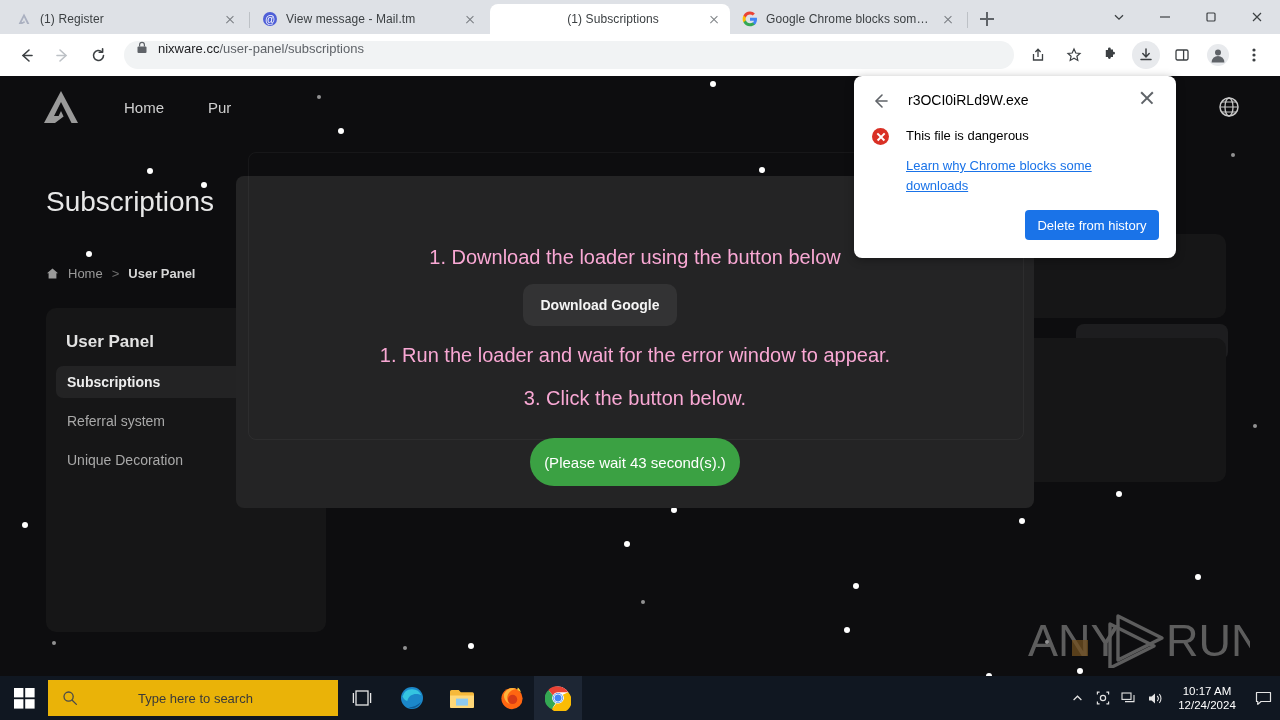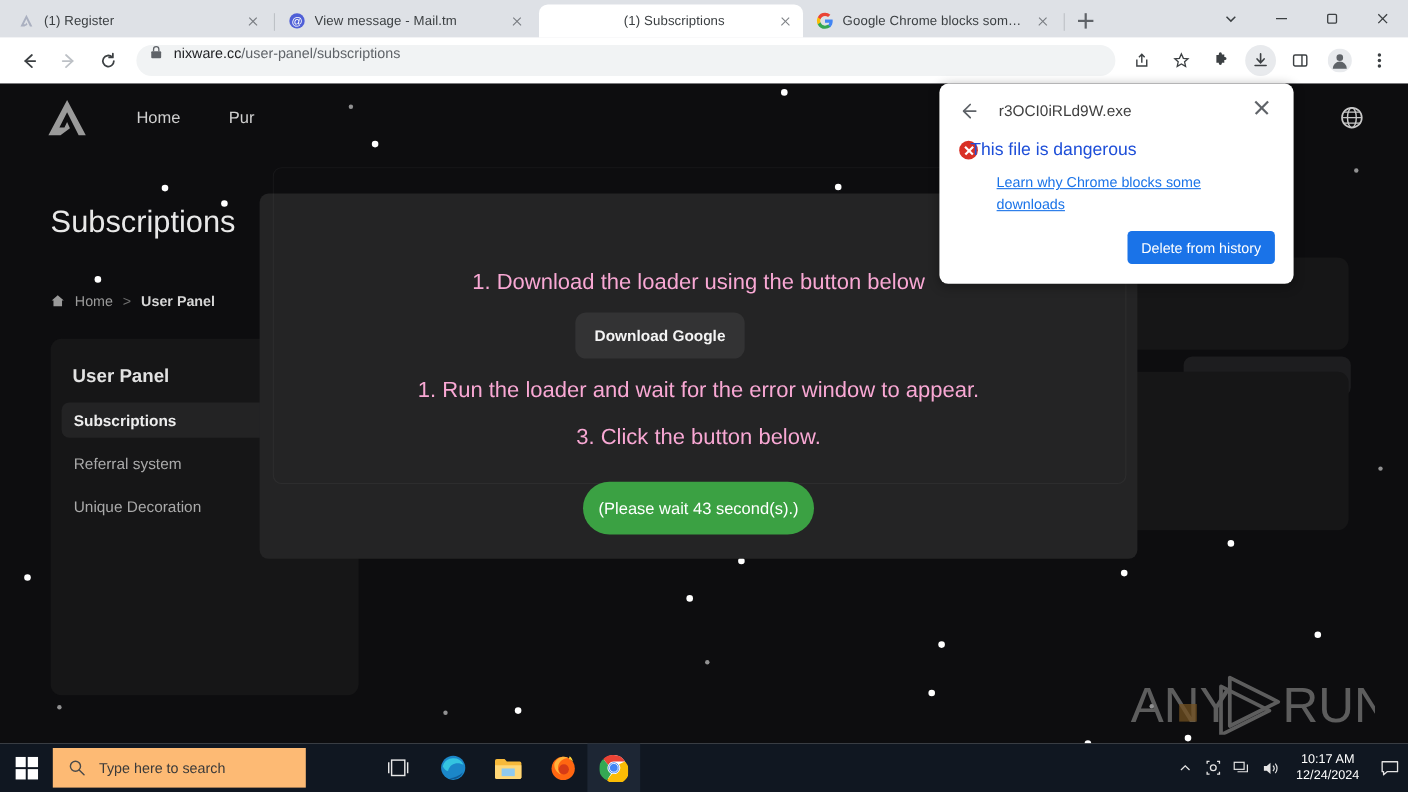--- a/index.html
+++ b/index.html
@@ -92,39 +92,39 @@
   .step3{top:211px;}
   .dlbtn{position:absolute;left:287px;top:108px;width:154px;height:42px;border-radius:10px;background:#333334;
          display:flex;align-items:center;justify-content:center;color:#f4f4f4;font-size:14px;font-weight:bold;}
   .waitbtn{position:absolute;left:294px;top:262px;width:210px;height:48px;border-radius:24px;background:#3ba143;
            display:flex;align-items:center;justify-content:center;color:#fff;font-size:15px;}
 
   
   .dlbubble{position:absolute;left:854px;top:76px;width:322px;height:182px;background:#fff;border-radius:8px;
             box-shadow:0 2px 10px rgba(0,0,0,.32);}
   .dlback{position:absolute;left:16px;top:14px;width:22px;height:22px;}
-  .dlname{position:absolute;left:54px;top:16px;font-size:14px;color:#404040;}
+  .dlname{position:absolute;left:54px;top:16px;font-size:14px;color:#000000;}
   .dlclose{position:absolute;left:1137px;top:88px;width:20px;height:20px;}
   .dlclose:before,.dlclose:after{content:"";position:absolute;left:2px;top:9px;width:16px;height:1.5px;background:#5f6368;}
   .dlclose:before{transform:rotate(45deg);}
   .dlclose:after{transform:rotate(-45deg);}
   .dangericon{position:absolute;left:872px;top:128px;width:17px;height:17px;border-radius:50%;background:#d93025;}
   .dangericon:before,.dangericon:after{content:"";position:absolute;left:3.5px;top:7.7px;width:10px;height:1.6px;background:#fff;}
   .dangericon:before{transform:rotate(45deg);}
   .dangericon:after{transform:rotate(-45deg);}
-  .dangertext{position:absolute;left:882px;top:128px;font-size:16px;color:#1d4ed8;}
+  .dangertext{position:absolute;left:906px;top:128px;font-size:13px;color:#000000;}
   .dllink{position:absolute;left:906px;top:156px;width:200px;font-size:13px;color:#1a73e8;
           text-decoration:underline;line-height:20px;}
   .dlprimary{position:absolute;left:1025px;top:210px;width:134px;height:30px;border-radius:4px;background:#1a73e8;
              display:flex;align-items:center;justify-content:center;color:#fff;font-size:13px;}
 
   
   .taskbar{position:absolute;left:0;top:676px;width:1280px;height:44px;background:#101721;}
   .startbtn{position:absolute;left:0;top:0;width:48px;height:44px;display:flex;align-items:center;justify-content:center;}
-  .searchbox{position:absolute;left:48px;top:4px;width:230px;height:36px;background:#fdba74;display:flex;align-items:center;padding-left:14px;box-sizing:border-box;}
+  .searchbox{position:absolute;left:48px;top:4px;width:290px;height:36px;background:#eab308;display:flex;align-items:center;padding-left:14px;box-sizing:border-box;gap:48px;}
   .searchbox .sicon{width:16px;height:16px;margin-right:12px;}
   .searchtext{font-size:13px;color:#3a3a3a;}
   .tbapp{position:absolute;top:0;width:48px;height:44px;display:flex;align-items:center;justify-content:center;}
   .tbapp.active{background:#1d2634;}
   .tray{position:absolute;right:0;top:0;height:44px;display:flex;align-items:center;gap:0;}
   .trayicon{width:26px;height:44px;display:flex;align-items:center;justify-content:center;}
   .clock{width:78px;text-align:center;color:#fff;font-size:11.5px;line-height:14px;}
   .actioncenter{width:34px;height:44px;display:flex;align-items:center;justify-content:center;}
 </style>
 </head>

